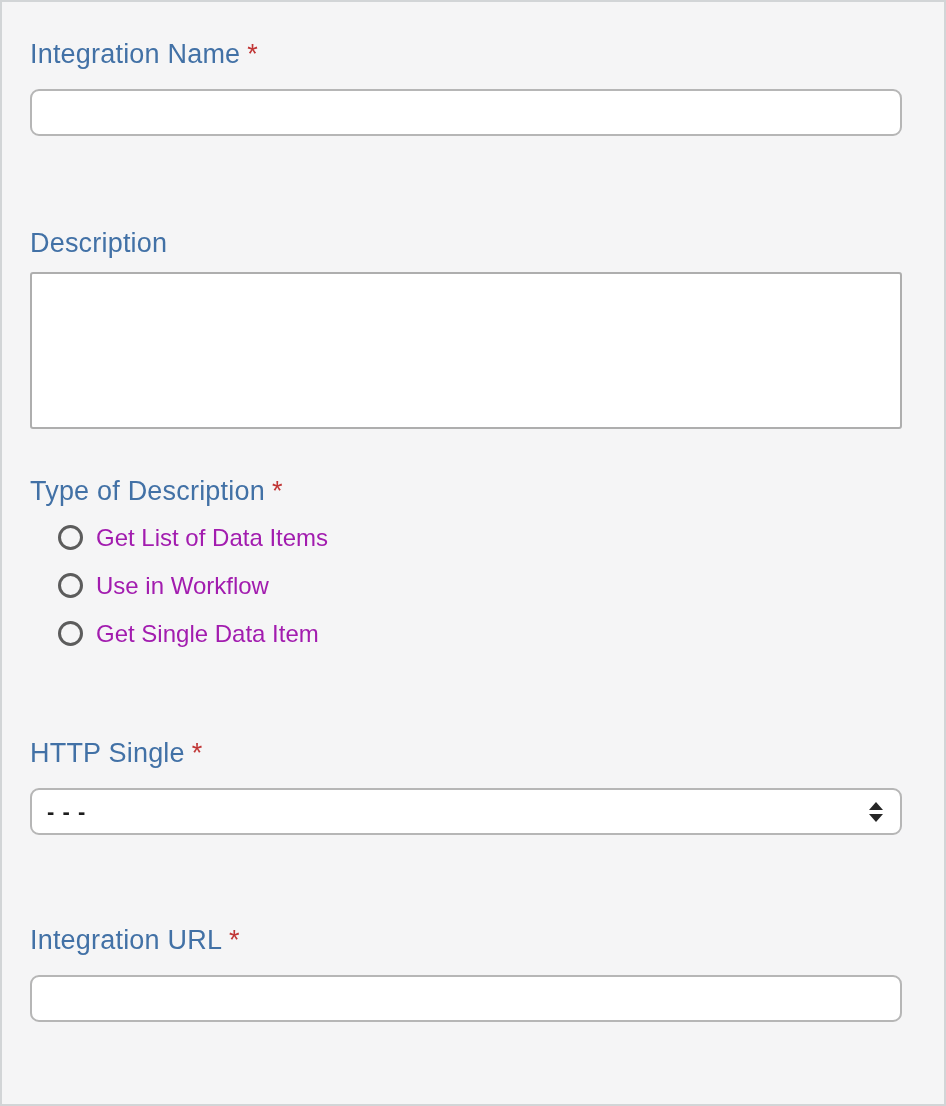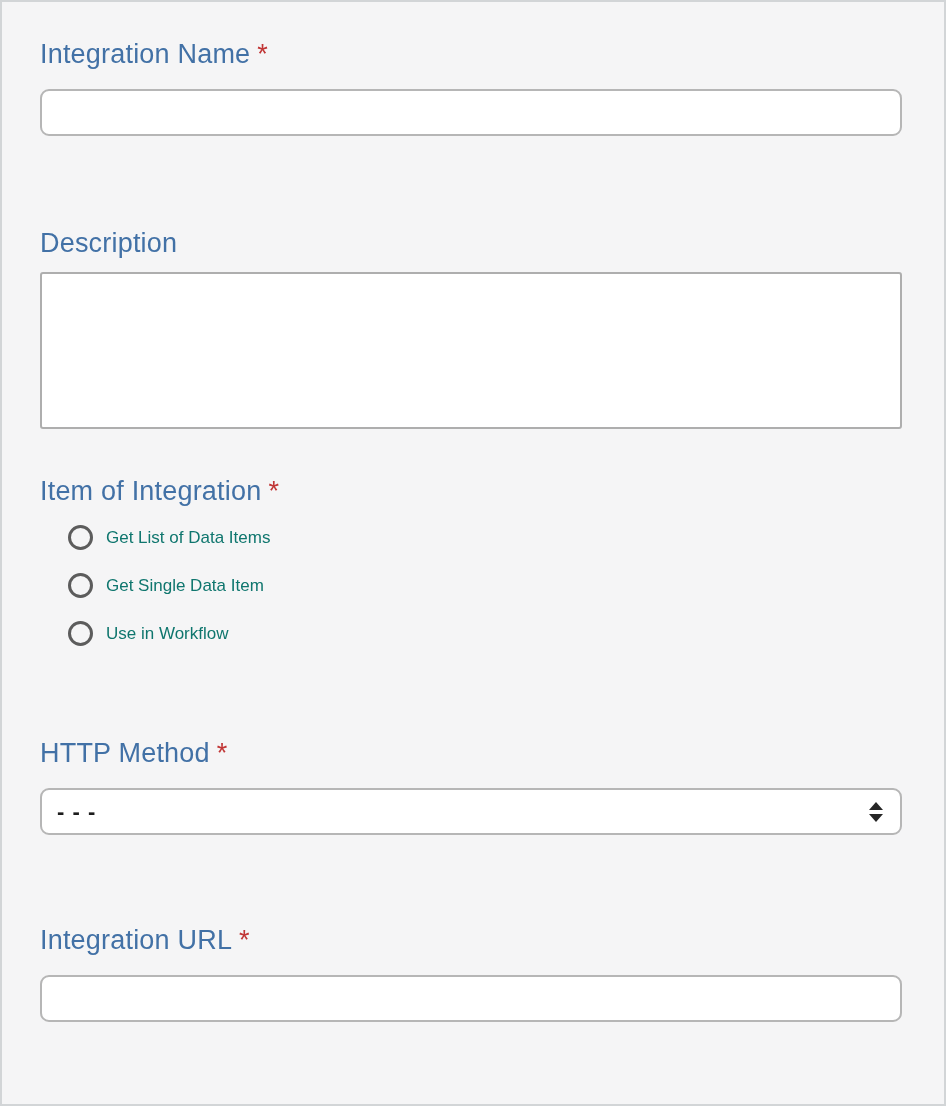--- a/index.html
+++ b/index.html
@@ -6,21 +6,21 @@
   html, body { margin: 0; padding: 0; }
   body {
     width: 946px;
     height: 1106px;
     background: #f5f5f6;
     border: 2px solid #d2d5d7;
     font-family: "Liberation Sans", "DejaVu Sans", sans-serif;
     overflow: hidden;
   }
   .form-container {
-    padding: 36px 42px 0 38px;
+    padding: 36px 42px 0 28px;
   }
   .section { margin-bottom: 90px; }
   .section.mb-91 { margin-bottom: 91px; }
   .section.mb-85 { margin-bottom: 46px; }
   .section.mb-89 { margin-bottom: 89px; }
   .section.last { margin-bottom: 0; margin-top: 24px; }
 
   .field-label {
     font-size: 27px;
     line-height: 33px;
@@ -78,22 +78,22 @@
   .radio-circle {
     flex: 0 0 auto;
     width: 25px;
     height: 25px;
     border: 3px solid #5c5c5c;
     border-radius: 50%;
     background: transparent;
     margin-right: 13px;
   }
   .radio-label {
-    font-size: 17px;
-    color: #0f766e;
+    font-size: 24px;
+    color: #a21caf;
     line-height: 25px;
   }
 
   .select-box {
     position: relative;
     display: flex;
     align-items: center;
     width: 100%;
     height: 47px;
     background: #ffffff;
@@ -145,41 +145,41 @@
 
   <div class="section mb-85">
     <div class="field-label gap-12">
       <span>Description</span>
     </div>
     <textarea class="textarea-input" style=""></textarea>
   </div>
 
   <div class="section mb-91">
     <div class="field-label gap-17">
-      <span>Item of Integration</span><span class="required-mark">*</span>
+      <span>Type of Description</span><span class="required-mark">*</span>
     </div>
     <div class="radio-group">
       <div class="radio-row">
         <span class="radio-circle"></span>
         <span class="radio-label">Get List of Data Items</span>
       </div>
       <div class="radio-row">
         <span class="radio-circle"></span>
-        <span class="radio-label">Get Single Data Item</span>
+        <span class="radio-label">Use in Workflow</span>
       </div>
       <div class="radio-row">
         <span class="radio-circle"></span>
-        <span class="radio-label">Use in Workflow</span>
+        <span class="radio-label">Get Single Data Item</span>
       </div>
     </div>
   </div>
 
   <div class="section mb-89">
     <div class="field-label">
-      <span>HTTP Method</span><span class="required-mark">*</span>
+      <span>HTTP Single</span><span class="required-mark">*</span>
     </div>
     <div class="select-box">
       <span class="select-value">- - -</span>
       <span class="select-arrows">
         <span class="arrow-up"></span>
         <span class="arrow-down"></span>
       </span>
     </div>
   </div>
 

